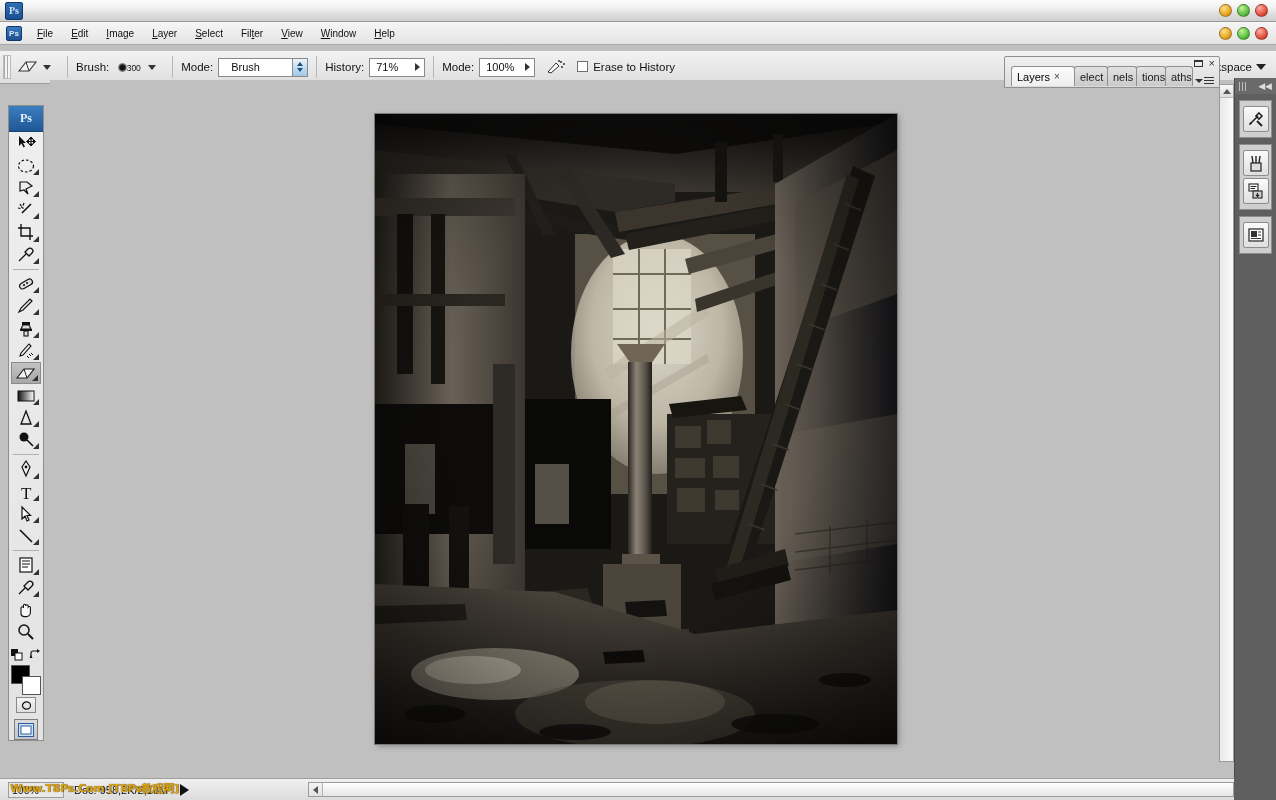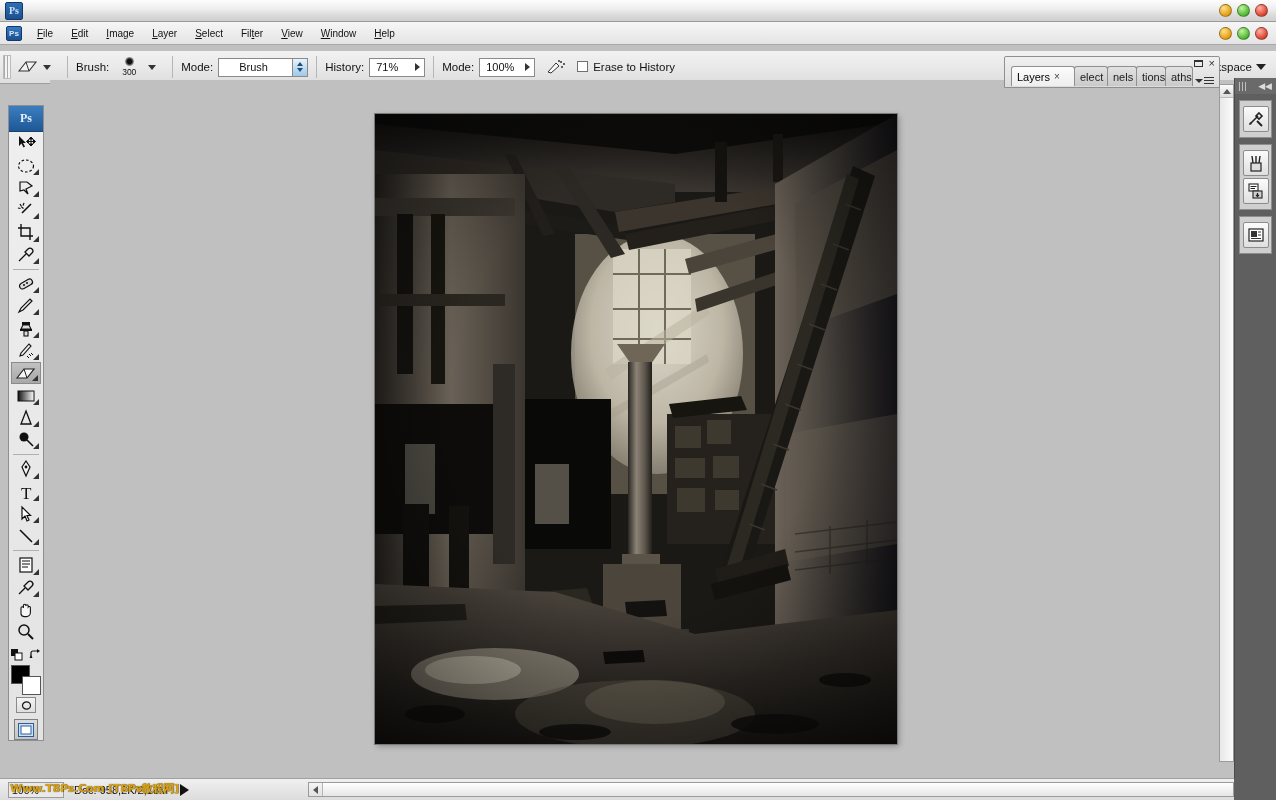--- a/index.html
+++ b/index.html
@@ -73,31 +73,31 @@
   .ob-toolicon {
     width: 26px; height: 24px; display: flex; align-items: center; justify-content: center;
   }
   .ob-caret {
     width: 0; height: 0; border-left: 4px solid transparent; border-right: 4px solid transparent;
     border-top: 5px solid #333; margin-left: 2px; margin-right: 8px;
   }
   .ob-sep { width: 1px; height: 22px; background: #b6b6b6; margin: 0 8px; }
   .ob-label { color: #111; font-size: 11.5px; margin-right: 5px; white-space: nowrap; }
   .brush-prev {
-    display: flex; flex-direction: column; align-items: center; justify-content: center;
+    display: flex; flex-direction: row; align-items: center; justify-content: center;
     width: 30px; margin-right: 2px;
   }
   .brush-dot {
     width: 9px; height: 9px; border-radius: 50%;
     background: radial-gradient(circle, #111 35%, rgba(30,30,30,.25) 75%, rgba(0,0,0,0) 100%);
   }
   .brush-num { font-size: 8.5px; color: #111; margin-top: 1px; }
   .ob-select {
     height: 19px; min-width: 66px; background: #fff; border: 1px solid #8a8a8a;
-    display: flex; align-items: center; font-size: 11px; padding-left: 20px;
+    display: flex; align-items: center; font-size: 11px; padding-left: 12px;
     position: relative; color: #111;
   }
   .spin {
     position: absolute; right: 0; top: 0; width: 15px; height: 17px;
     background: linear-gradient(to bottom, #e9f3fb, #9fc8e8);
     border-left: 1px solid #8a8a8a;
     display: flex; flex-direction: column; align-items: center; justify-content: center; gap: 2px;
   }
   .spin i { width: 0; height: 0; border-left: 3px solid transparent; border-right: 3px solid transparent; }
   .spin .up { border-bottom: 4px solid #1b4f7e; }

